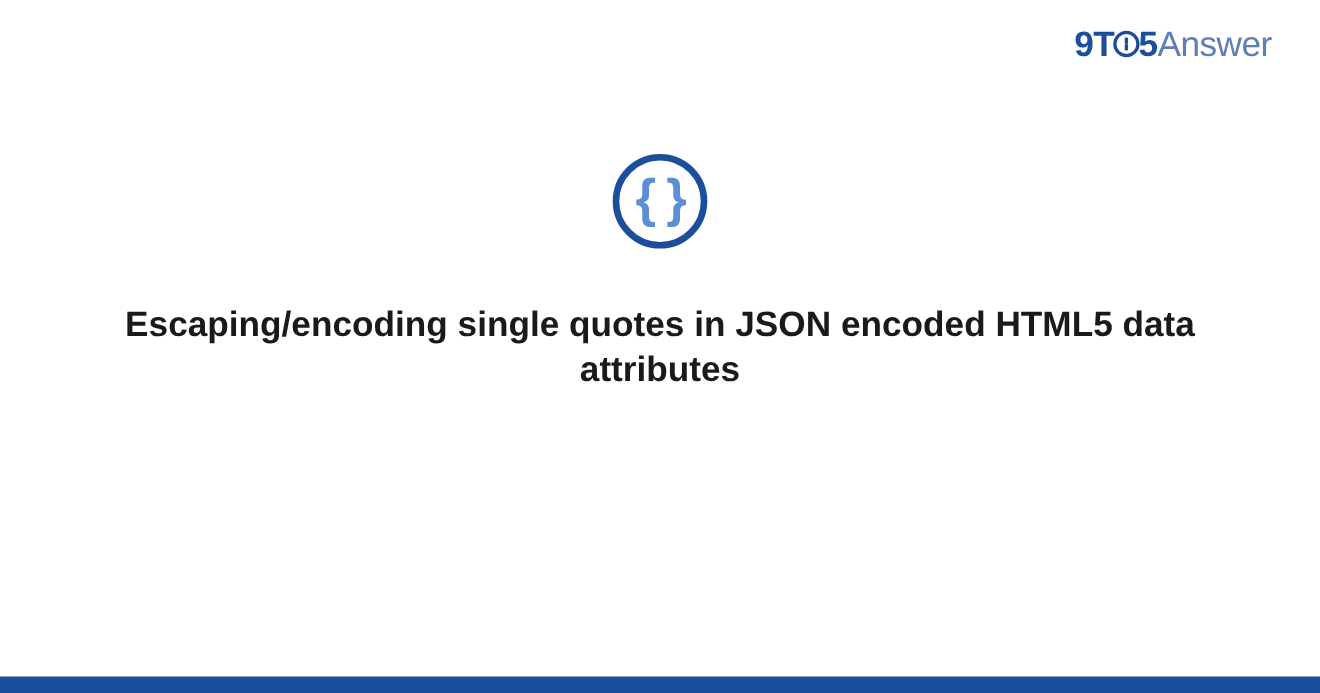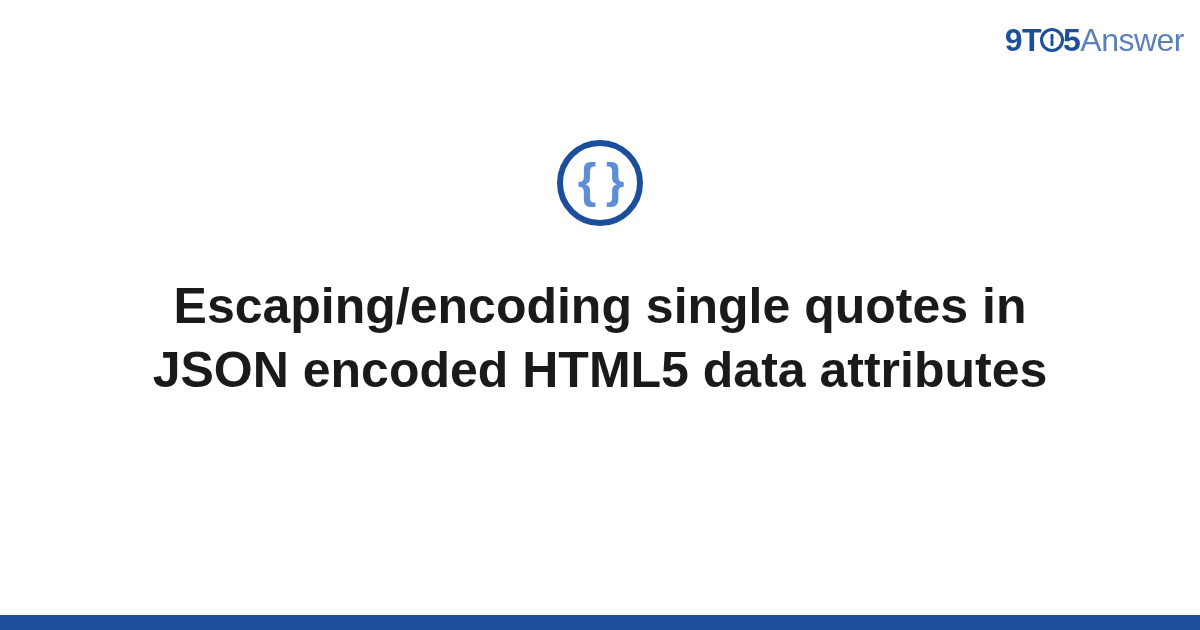--- a/index.html
+++ b/index.html
@@ -11,21 +11,21 @@
       width: 1200px;
       height: 630px;
       background: #ffffff;
       font-family: Arial, Helvetica, sans-serif;
       position: relative;
       overflow: hidden;
     }
     .brand-logo {
       position: absolute;
       top: 22px;
-      right: 16px;
+      right: 44px;
       font-size: 32px;
       font-weight: bold;
       letter-spacing: -0.5px;
     }
     .brand-9t {
       color: #1b4f9c;
     }
     .brand-o {
       display: inline-block;
       width: 24px;
@@ -89,21 +89,21 @@
     .braces {
       font-size: 48px;
       font-weight: bold;
       color: #5c8fd6;
       letter-spacing: -2px;
       font-family: "Segoe UI", Arial, sans-serif;
       line-height: 1;
       transform: translateY(-2px);
     }
     .title {
-      font-size: 50px;
+      font-size: 32px;
       font-weight: bold;
       color: #1a1a1a;
       text-align: center;
       line-height: 1.28;
       max-width: 1000px;
     }
     .footer-bar {
       position: absolute;
       bottom: 0;
       left: 0;

